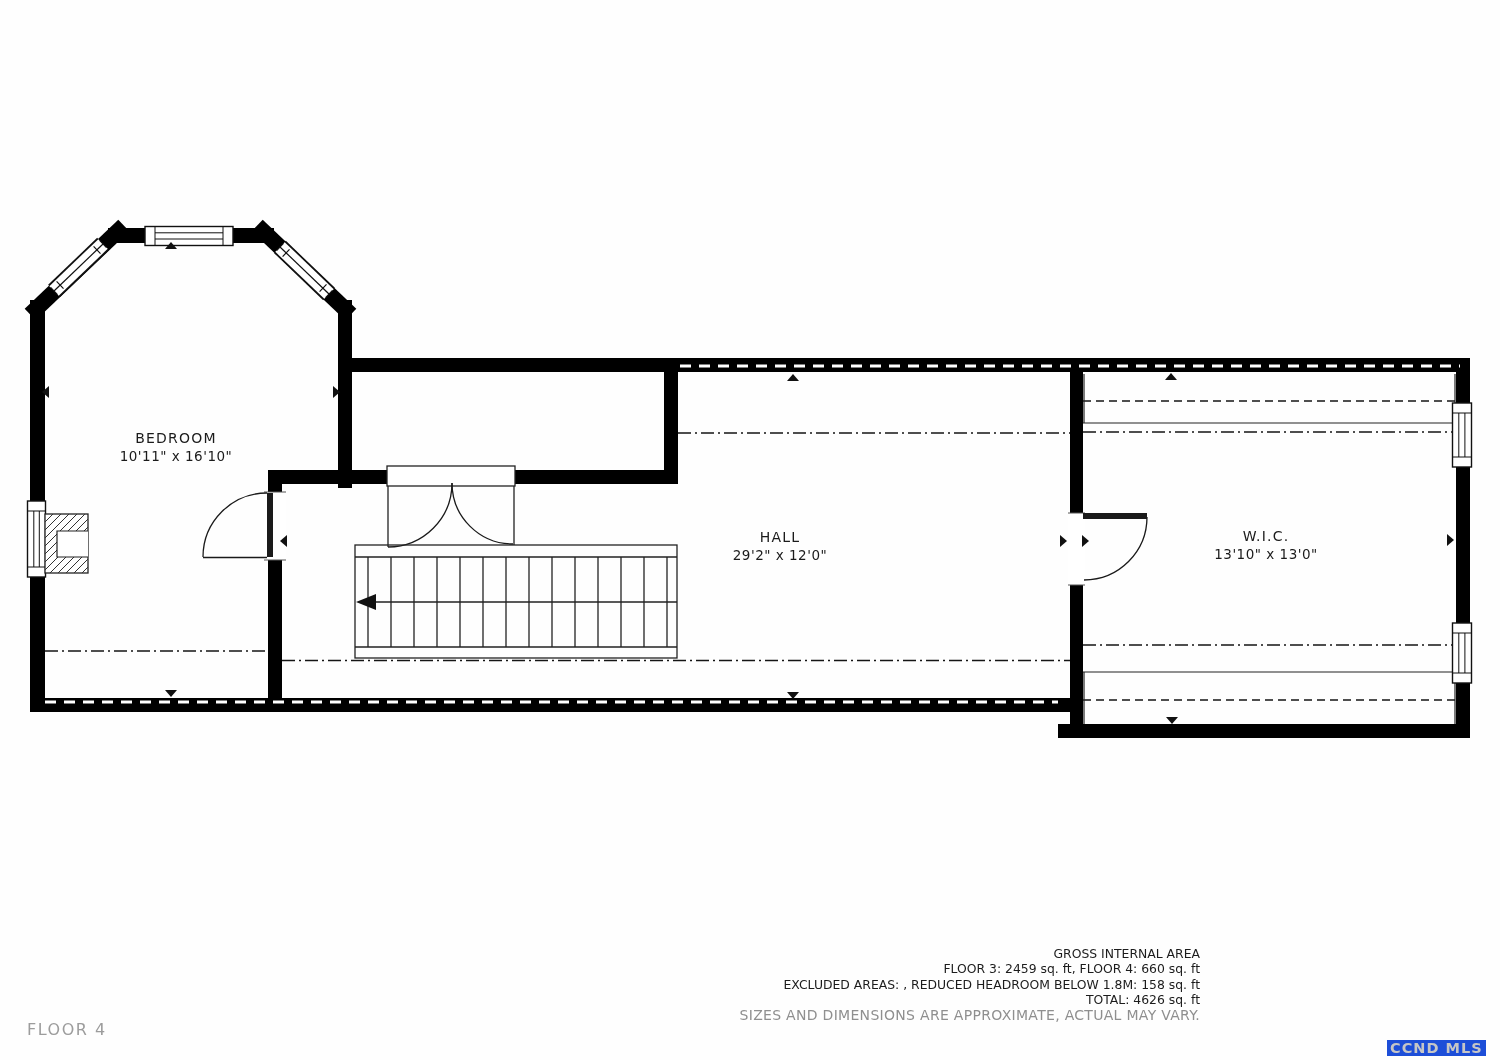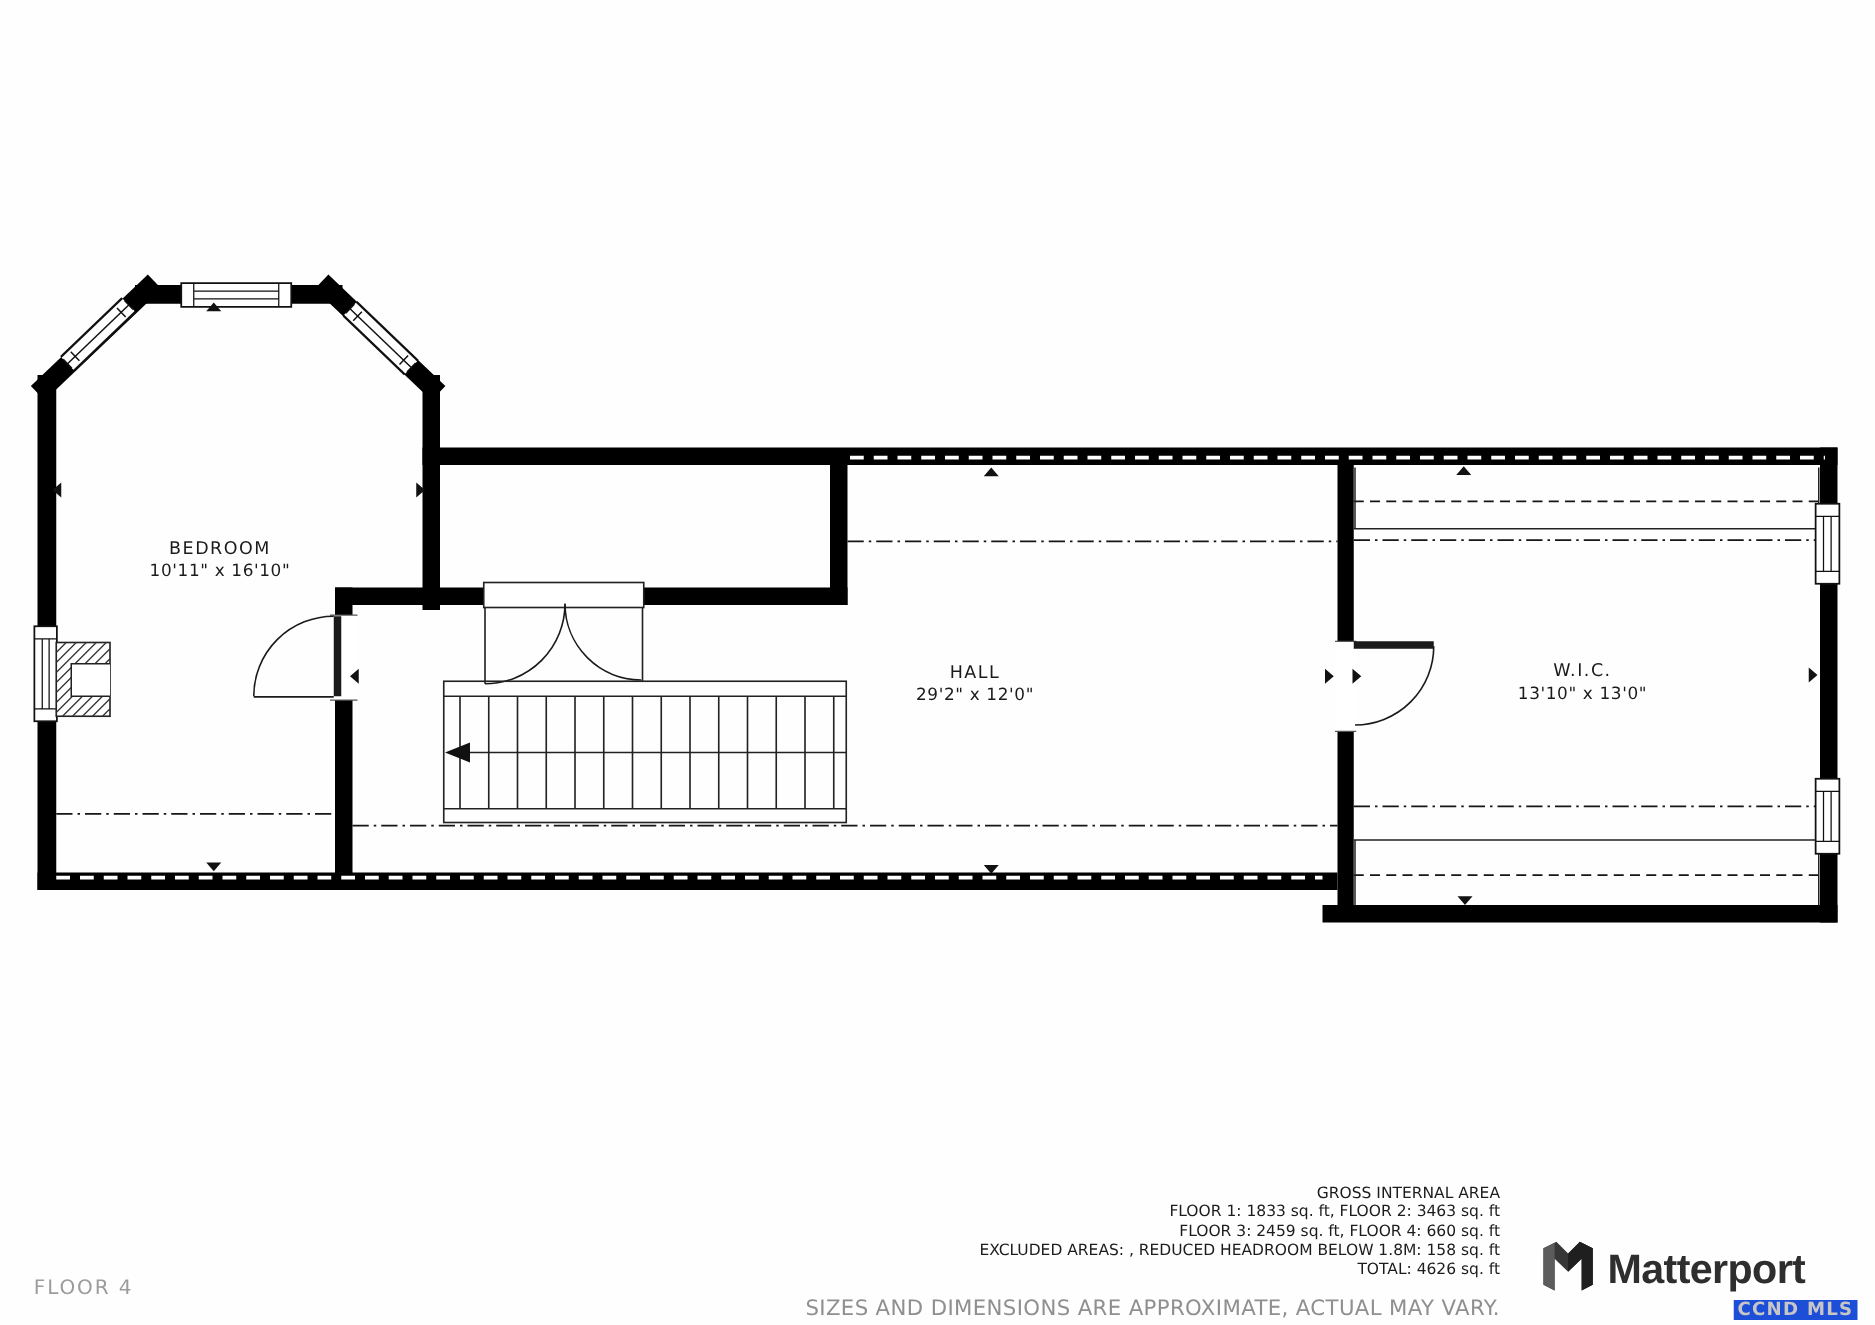--- a/index.html
+++ b/index.html
@@ -4,21 +4,21 @@
 <style>
   html,body{margin:0;padding:0;background:#ffffff;}
   #canvas{position:relative;width:1500px;height:1060px;background:#fefefe;overflow:hidden;
           font-family:"DejaVu Sans","Liberation Sans",sans-serif;}
   #plan-svg{position:absolute;left:0;top:0;}
   .room-name{font-size:14px;letter-spacing:1.2px;fill:#1b1b1b;text-anchor:middle;}
   .room-dims{font-size:13.5px;letter-spacing:0.5px;fill:#1b1b1b;text-anchor:middle;}
   #floor-label{position:absolute;left:27px;top:1020px;font-size:16px;letter-spacing:1.5px;color:#9c9c9c;}
   #area-summary{position:absolute;left:0;top:946px;width:1200px;text-align:right;
                 font-size:12.4px;line-height:15.3px;color:#1c1c1c;}
-  #area-summary .disclaimer{font-size:17px;color:#8f8f8f;letter-spacing:0.3px;margin-top:18px;}
+  #area-summary .disclaimer{font-size:14px;color:#8f8f8f;letter-spacing:0.3px;margin-top:1px;}
   #brand{position:absolute;left:1231px;top:992px;width:260px;height:60px;}
   #brand-icon{position:absolute;left:0;top:0;width:47px;height:47px;}
   #brand-text{position:absolute;left:55px;top:4px;font-family:"Liberation Sans","DejaVu Sans",sans-serif;
               font-weight:bold;font-size:33px;letter-spacing:-0.5px;color:#2e2e2e;}
   #watermark{position:absolute;left:1387px;top:1040px;font-size:14.5px;font-weight:bold;
              letter-spacing:1px;color:#c6c6c6;background:#1d4ed8;padding:0 3px;}
 </style>
 </head>
 <body>
 
@@ -185,31 +185,22 @@
         <text class="room-name" x="1266" y="541">W.I.C.</text>
         <text class="room-dims" x="1266" y="559">13'10" x 13'0"</text>
       </g>
     </g>
   </svg>
 
   <div id="floor-label">FLOOR 4</div>
 
   <div id="area-summary">
     <div>GROSS INTERNAL AREA</div>
-    <div>FLOOR 1: 1833 sq. ft, FLOOR 2: 3463 sq. ft</div>
     <div>FLOOR 3: 2459 sq. ft, FLOOR 4: 660 sq. ft</div>
     <div>EXCLUDED AREAS: , REDUCED HEADROOM BELOW 1.8M: 158 sq. ft</div>
     <div>TOTAL: 4626 sq. ft</div>
     <div class="disclaimer">SIZES AND DIMENSIONS ARE APPROXIMATE, ACTUAL MAY VARY.</div>
   </div>
 
-  <div id="brand">
-    <svg id="brand-icon" viewBox="0 0 100 100">
-      <path d="M8,14 L30,3 L50,23 L70,3 L92,14 L92,76 L73,86 L73,32 L50,54 L27,32 L27,86 L8,76 Z" fill="#373737"></path>
-      <path d="M8,14 L27,5 L27,86 L8,76 Z" fill="#5c5c5c"></path>
-      <path d="M70,3 L92,14 L92,76 L73,86 L73,32 L50,54 L50,23 Z" fill="#1f1f1f"></path>
-    </svg>
-    <div id="brand-text">Matterport</div>
-  </div>
 
   <div id="watermark">CCND MLS</div>
 
 </div>
 
 </body></html>

